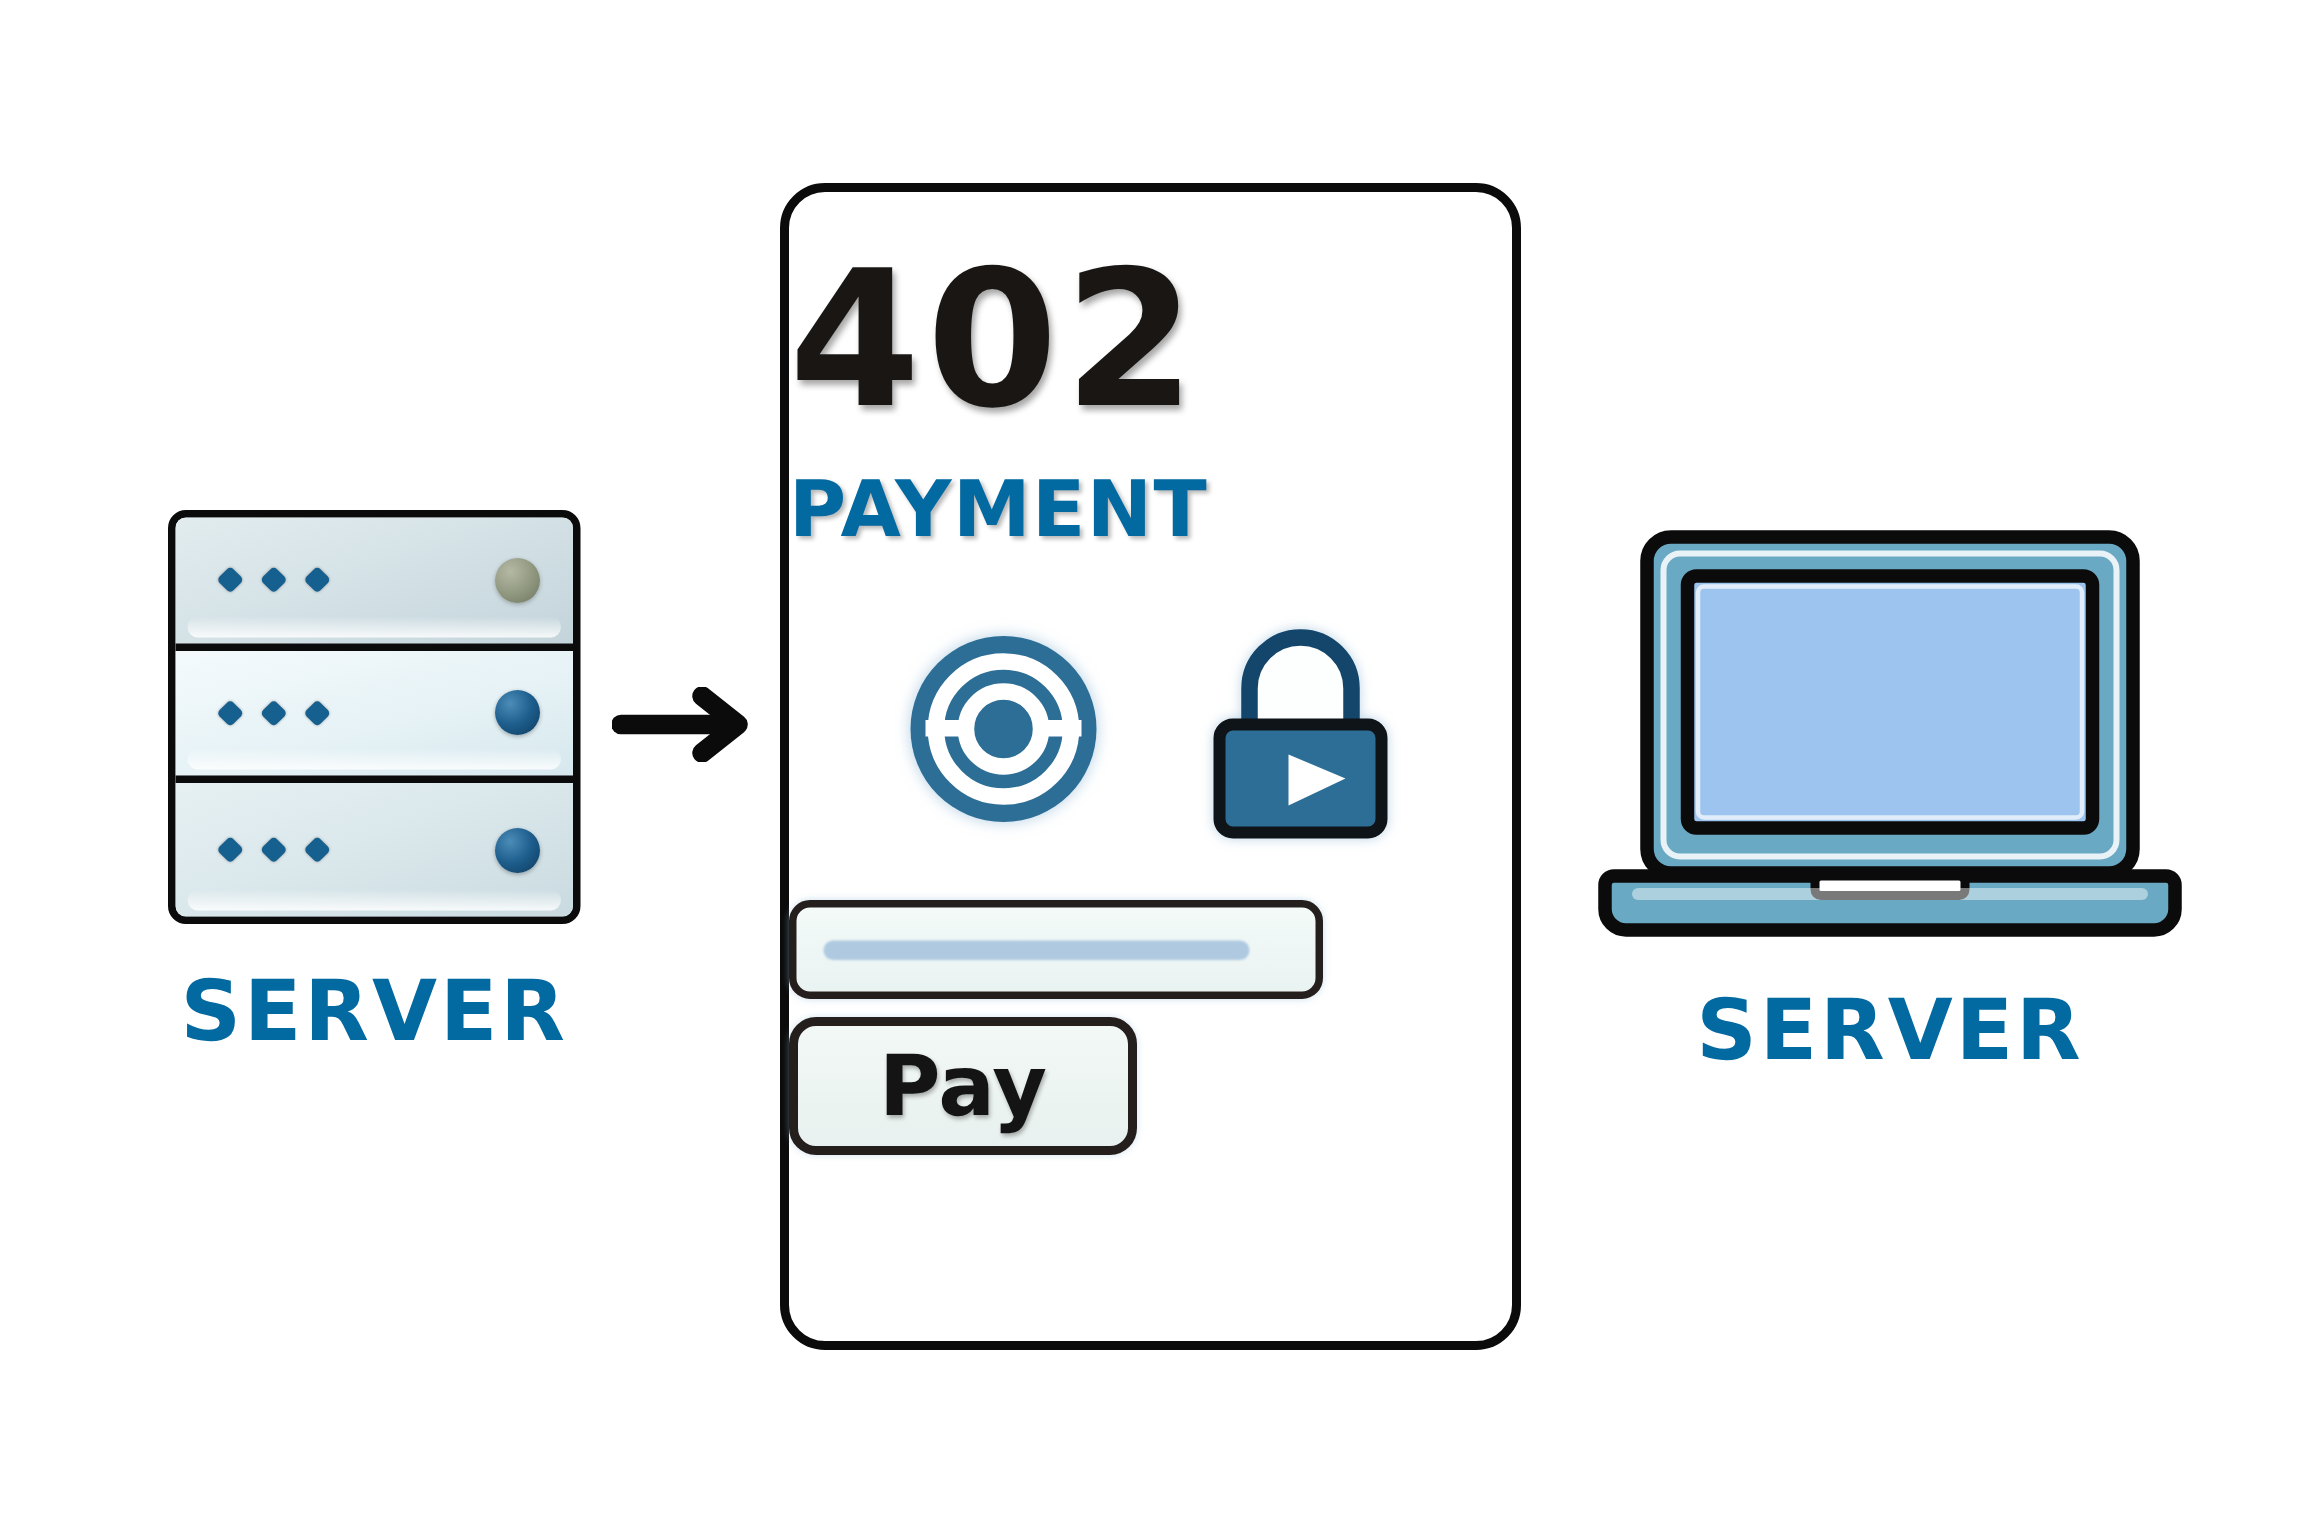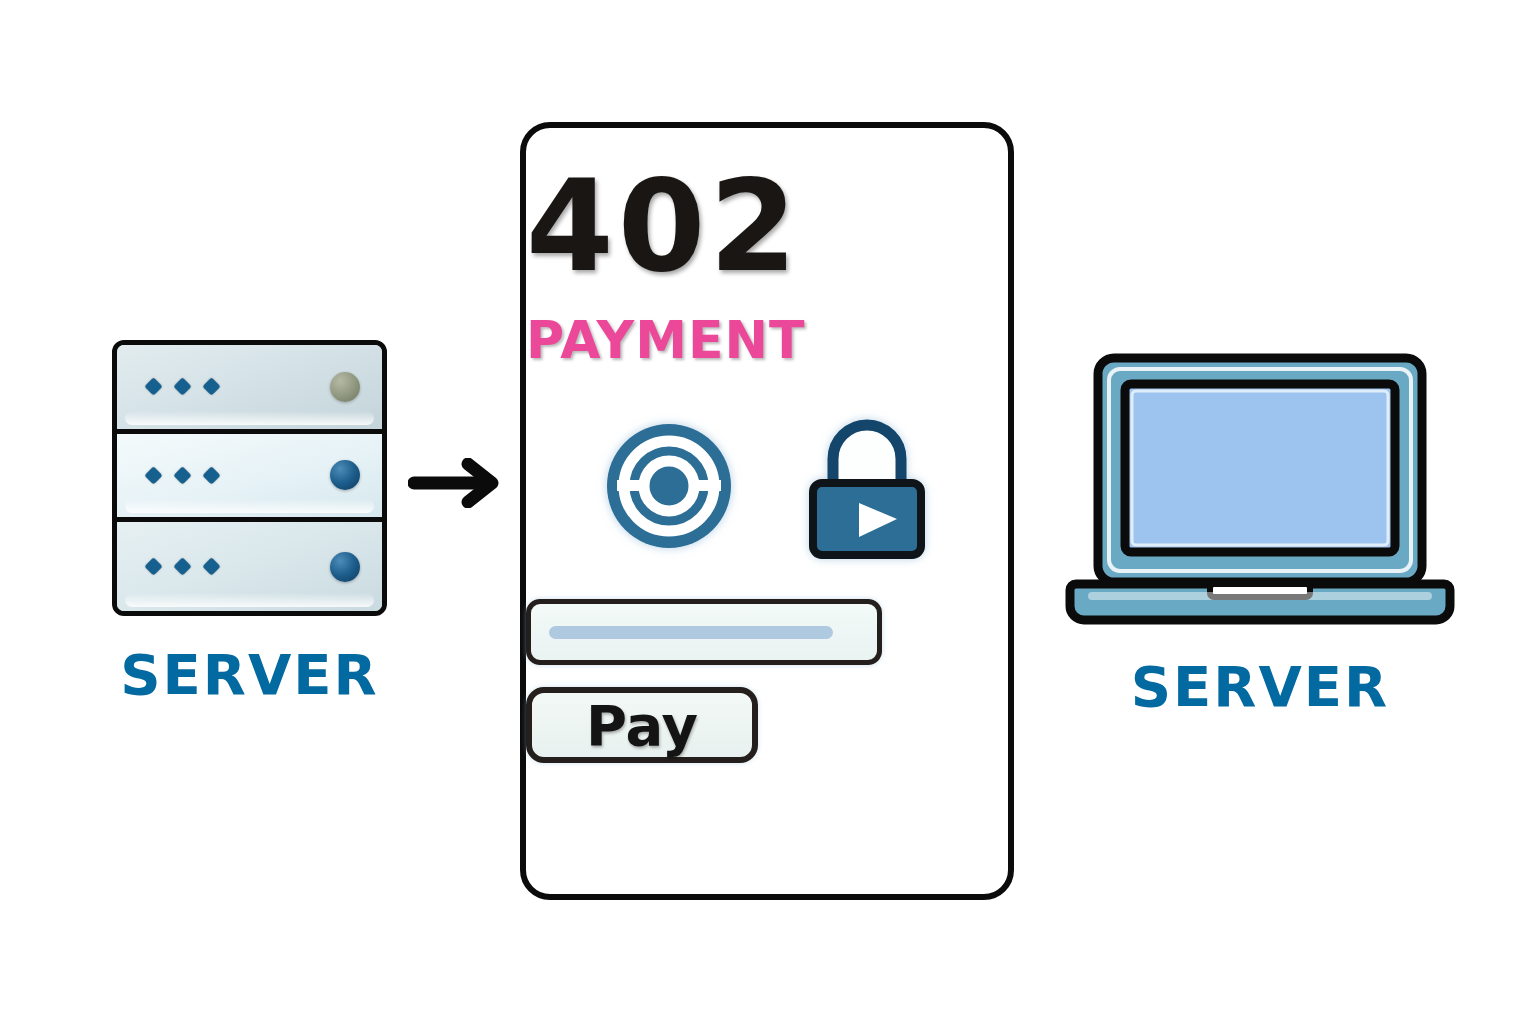--- a/index.html
+++ b/index.html
@@ -141,21 +141,21 @@
     letter-spacing: 4px;
     font-family: "DejaVu Sans", sans-serif;
     text-shadow: 2px 3px 4px rgba(0,0,0,.35);
   }
   .status-msg {
     margin-top: 24px;
     text-align: center;
     font-size: 52px;
     line-height: 1.02;
     font-weight: 700;
-    color: #ec4899;
+    color: #0369a1;
     letter-spacing: 1px;
     font-family: "DejaVu Sans", sans-serif;
     text-shadow: 2px 2px 3px rgba(0,0,0,.28);
   }
   .status-msg .l2 { display: block; }
 
   .icon-row {
     margin-top: 44px;
     display: flex;
     align-items: center;
@@ -182,23 +182,23 @@
   }
   .placeholder-bar {
     width: 284px;
     height: 13px;
     border-radius: 7px;
     background: #aec9e0;
     filter: blur(0.6px);
   }
 
   .pay-button {
-    margin-top: 22px;
+    margin-top: 12px;
     width: 232px;
-    height: 76px;
+    height: 92px;
     box-sizing: border-box;
     border: 6px solid #241f1c;
     border-radius: 18px;
     background: linear-gradient(180deg,#f2f8f6 0%, #e8f1ef 100%);
     display: flex;
     align-items: center;
     justify-content: center;
     font-size: 56px;
     font-weight: 700;
     color: #141414;

